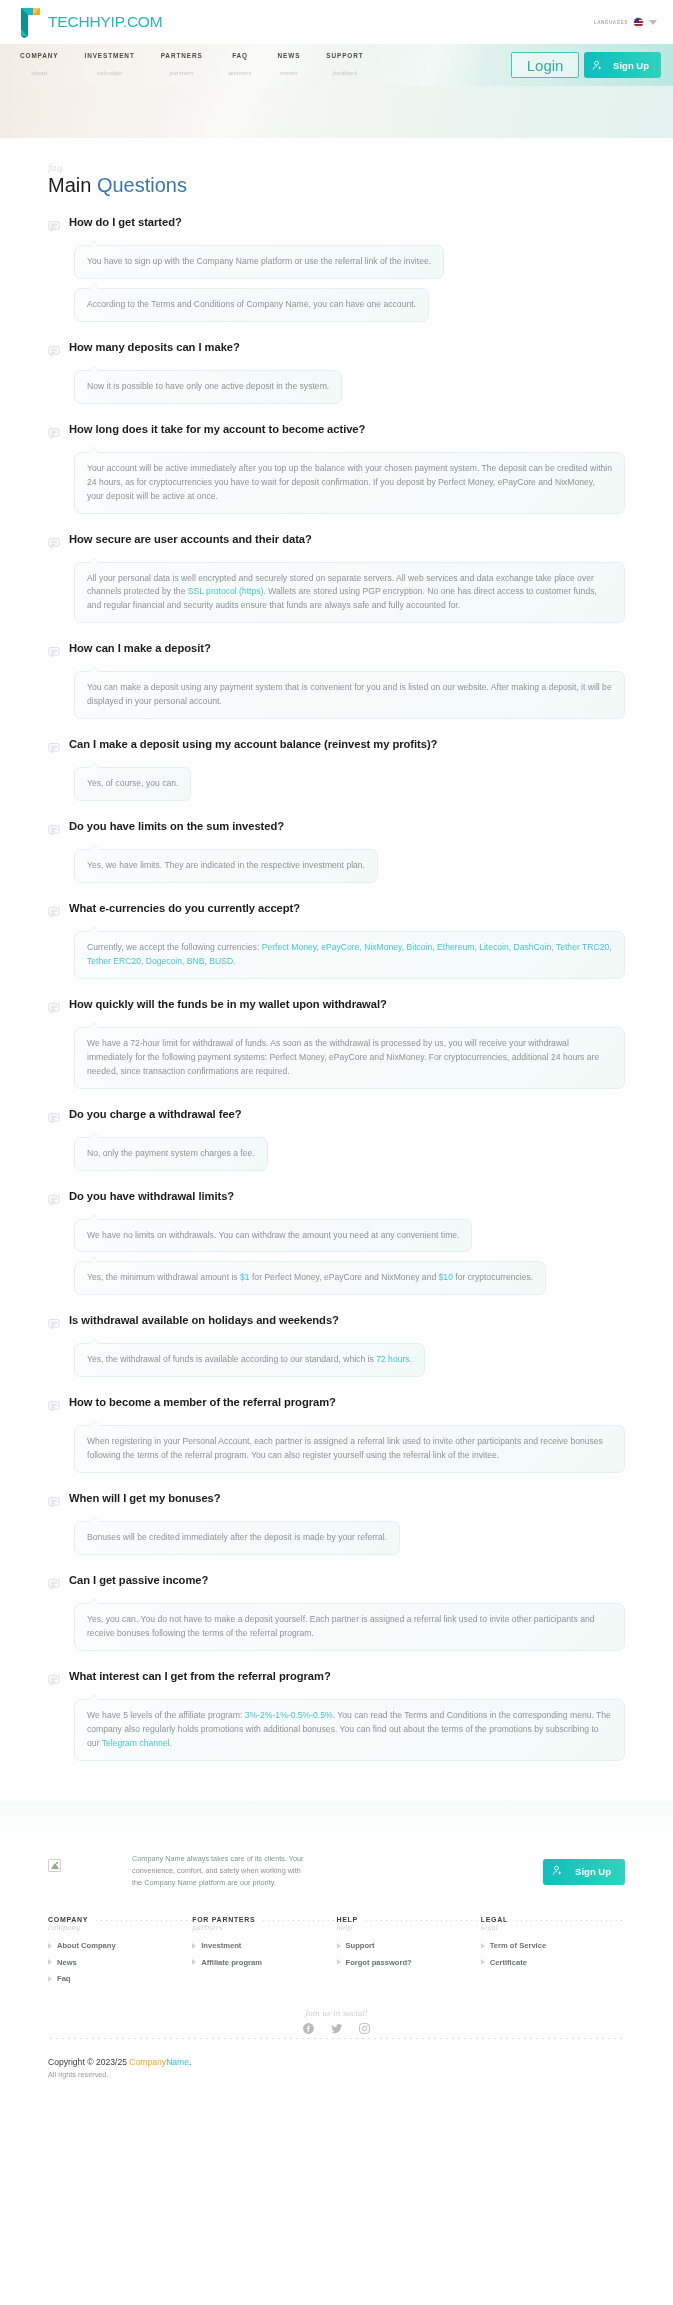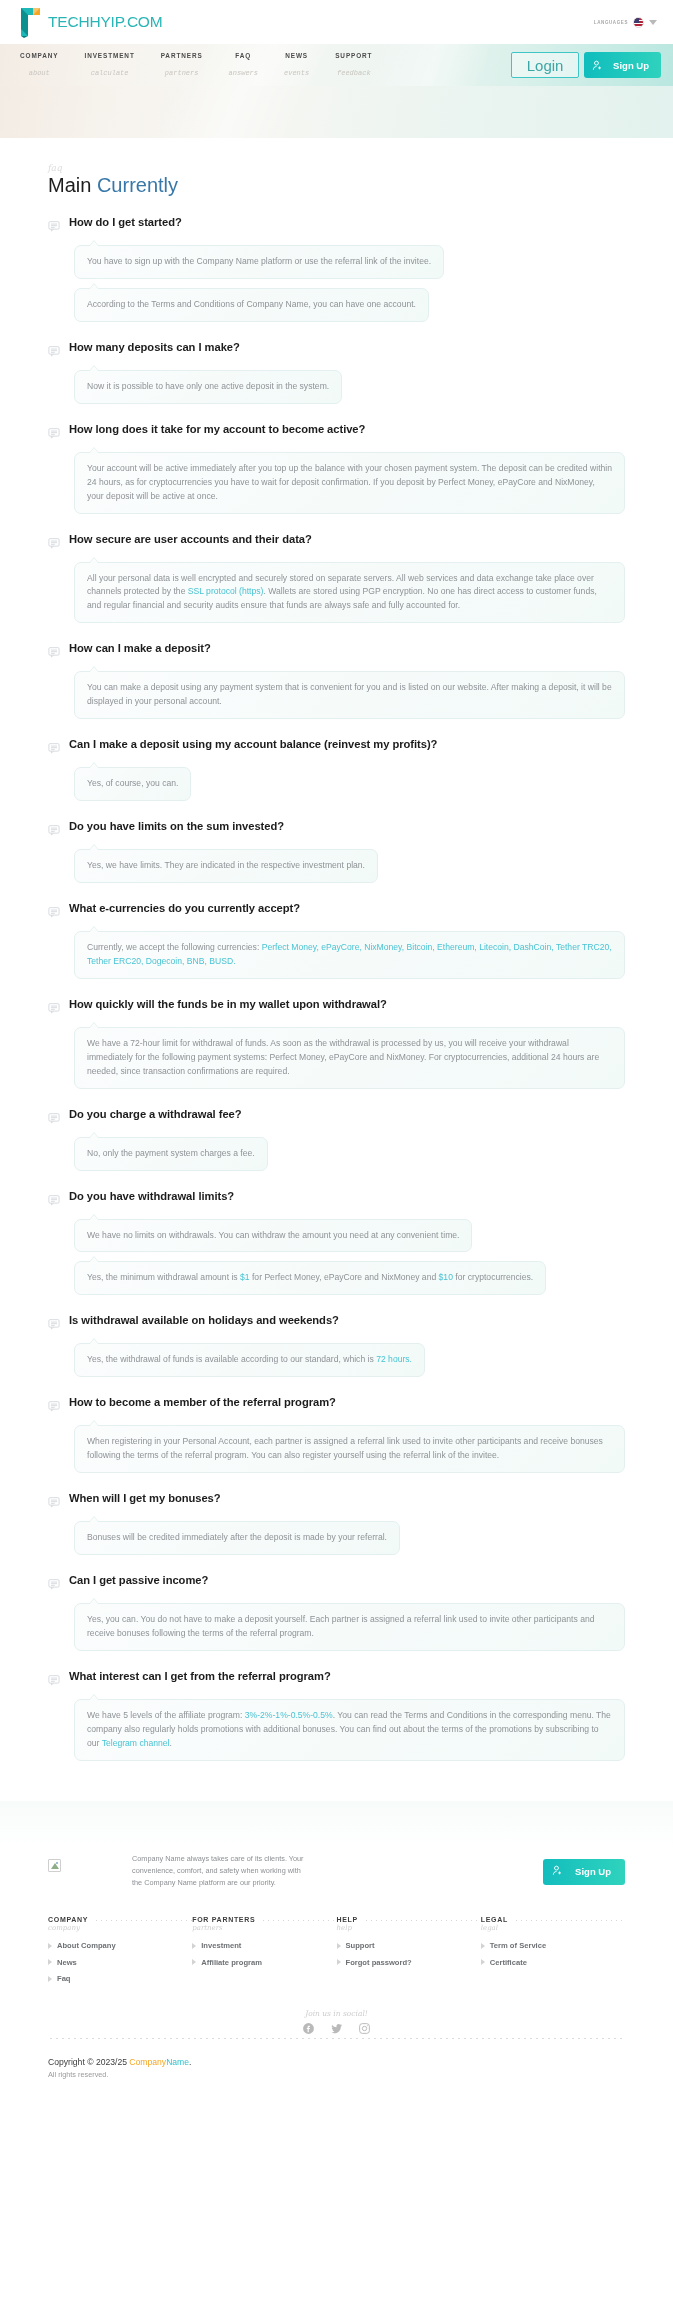--- a/index.html
+++ b/index.html
@@ -70,21 +70,21 @@
     pointer-events:none;
   }
   .navlinks { display: flex; gap: 26px; align-items: flex-start; z-index: 2; }
   .navitem { text-align: center; line-height: 1; cursor: pointer; }
   .navitem .t {
     font-size: 6.4px; font-weight: bold; letter-spacing: .9px;
     color: #4b4b4b; display: block;
   }
   .navitem .s {
     font-size: 7px; color: #c9c5bf; display: block; margin-top: 10px;
-    font-family: Liberation Mono, monospace; font-style: italic;
+    font-family: Liberation Serif, serif; font-style: italic;
   }
   .navbtns { margin-left: auto; display: flex; gap: 5px; align-items: center; z-index: 2; }
   .btn-login {
     width: 68px; height: 26px; border: 1px solid #3ec6c6; border-radius: 2px;
     background: rgba(255,255,255,.45); color: #3ca6a6;
     font-size: 15px; display: flex; align-items: center; justify-content: center;
     cursor: pointer;
   }
   .btn-signup {
     height: 26px; padding: 0 12px 0 8px; border-radius: 3px;
@@ -291,21 +291,21 @@
     </button>
   </div>
 </div>
 
 <div class="heroband"></div>
 
 <div class="page-head">
   <div class="head-script">faq</div>
   <div class="head-title">
     <span class="b">Main</span>
-    <span class="a">Currently</span>
+    <span class="a">Questions</span>
   </div>
 </div>
 
 <div class="faq"><div class="qrow">
       <span class="q-icon"><svg width="12" height="12" viewBox="0 0 16 16" fill="none" stroke="#d4d8dc" stroke-width="1.2">
           <rect x="1.2" y="2.2" width="13.6" height="10" rx="1.6"></rect>
           <path d="M4 5.4h8M4 7.6h8M4 9.8h5"></path>
           <path d="M4.6 12.2 L4.6 14.6 L7.4 12.2" fill="none"></path>
         </svg></span>
       <span class="q-text">How do I get started?</span>

